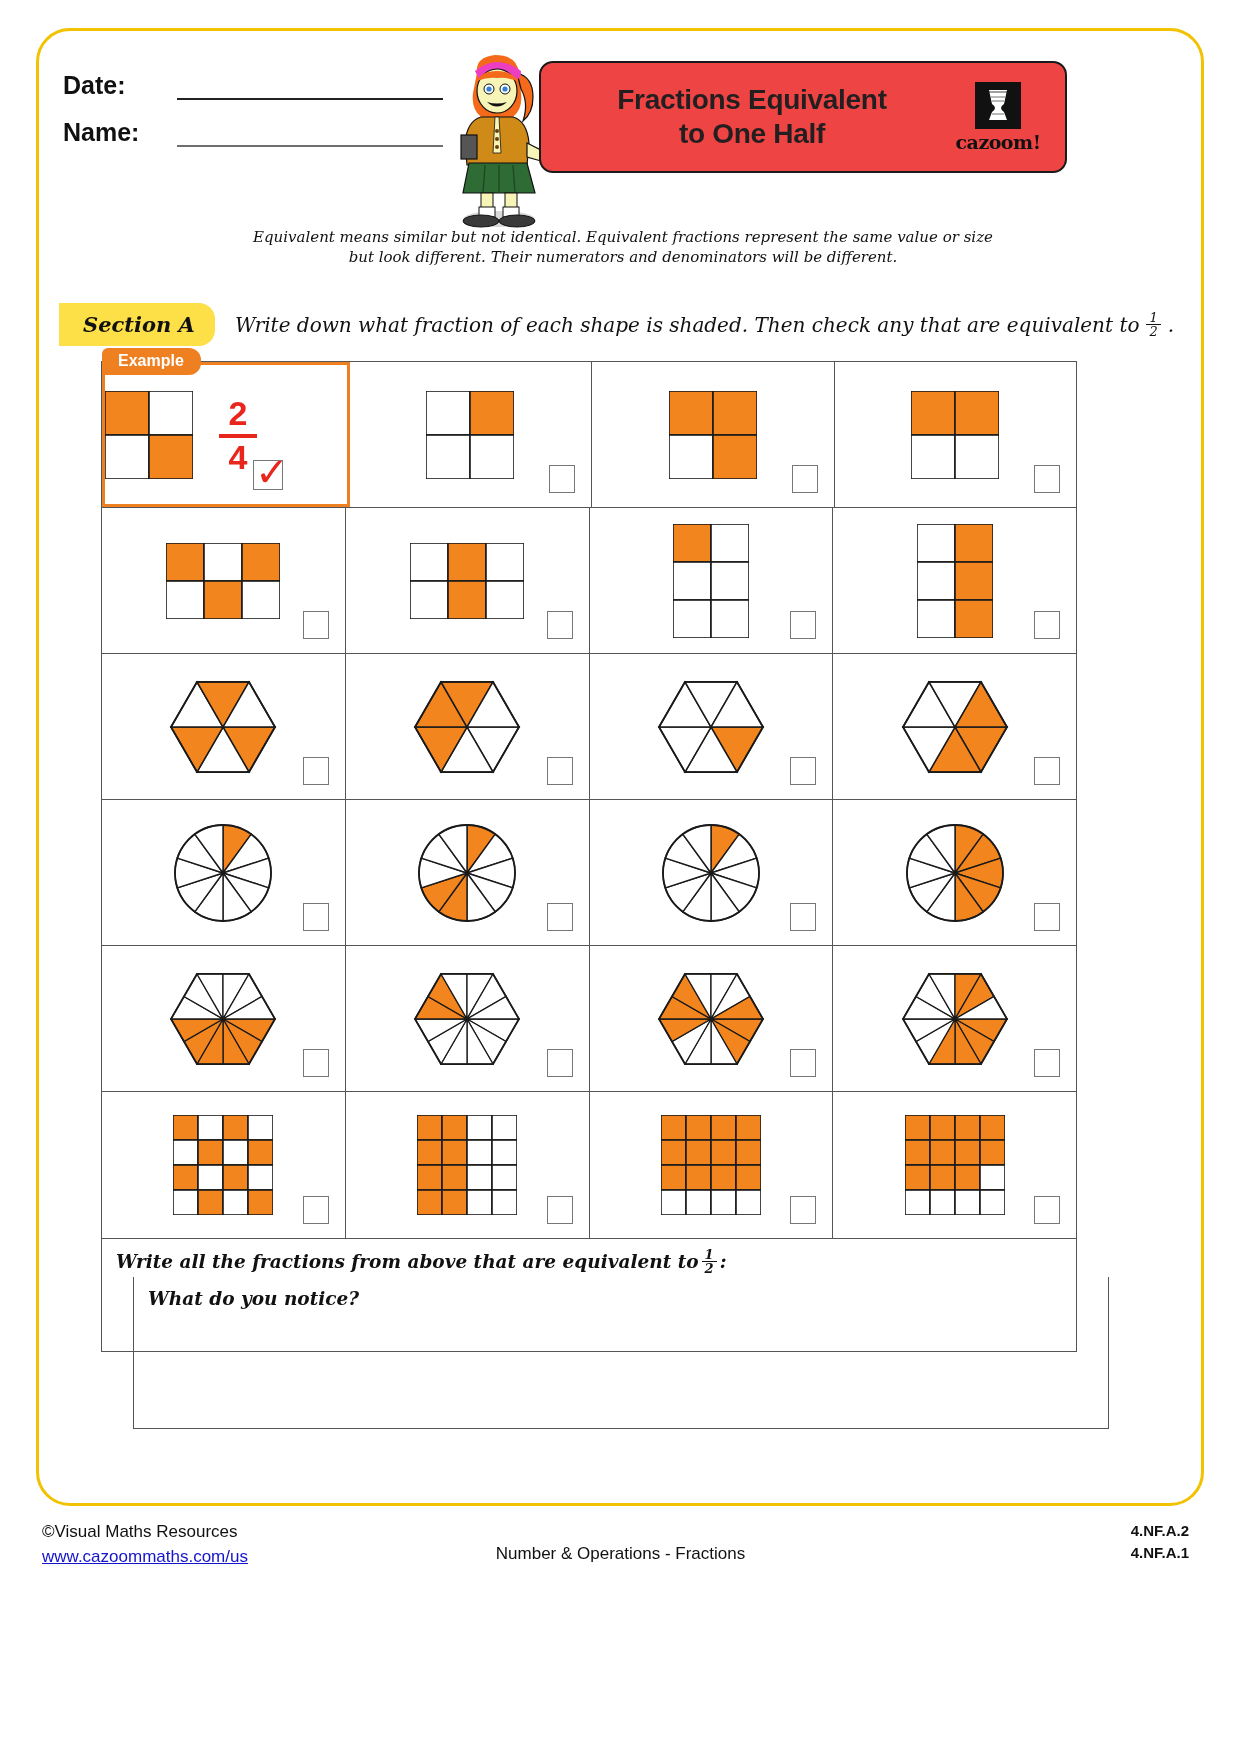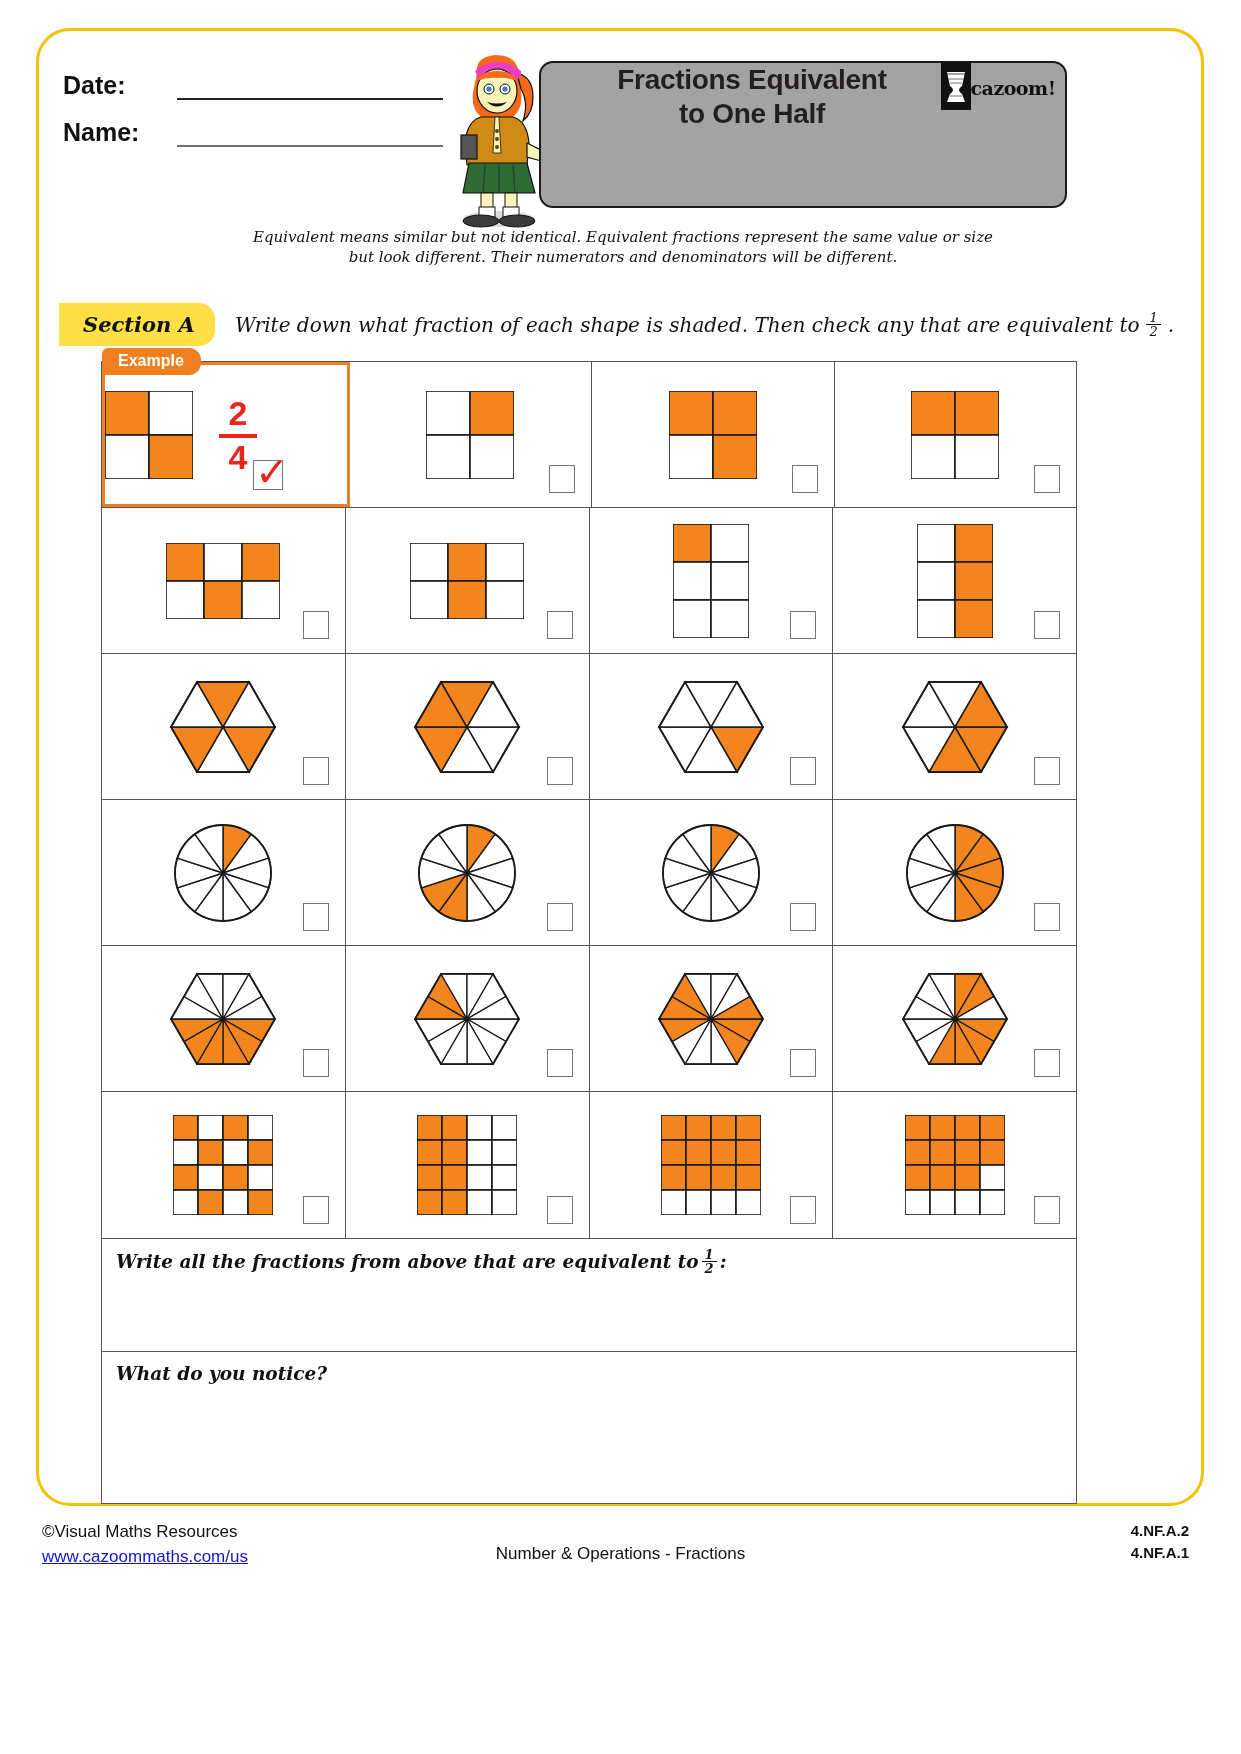--- a/index.html
+++ b/index.html
@@ -26,35 +26,35 @@
   .nd-label { font-size:25px; font-weight:bold; color:#111; width:108px; }
   .nd-line { flex:1; border-bottom:2px solid #6f6f6f; height:22px; margin-left:6px; }
   .nd-line.b2 { border-bottom:2px solid #222; }
 
   
   .mascot { position:absolute; left:398px; top:16px; width:120px; height:185px; }
 
   
   .title-box{
     position:absolute; left:500px; top:30px;
-    width:528px; height:147px;
-    background:#a3a3a3;
+    width:528px; height:112px;
+    background:#ef4444;
     border:2.5px solid #1a1a1a;
     border-radius:14px;
-    display:flex; align-items:flex-start;
+    display:flex; align-items:center;
   }
   .title-text{
     flex:1;
     text-align:center;
     font-size:28px; font-weight:bold; line-height:1.22;
     color:#231f20;
     letter-spacing:-0.3px;
     padding-left:18px;
   }
-  .logo{ width:120px; display:flex; flex-direction:row; align-items:center; justify-content:center; padding-right:14px;}
+  .logo{ width:120px; display:flex; flex-direction:column; align-items:center; justify-content:center; padding-right:14px;}
   .logo-mark{ width:46px; height:47px; background:#111; display:flex; align-items:center; justify-content:center;}
   .logo-word{ font-family:"DejaVu Serif", serif; font-weight:bold; font-size:19px; color:#111; margin-top:2px; letter-spacing:-0.5px;}
 
   
   .intro{
     position:absolute; left:52px; top:196px; width:1064px;
     text-align:center;
     font-family:"DejaVu Serif", serif;
     font-style:italic;
     font-size:15px;
@@ -133,21 +133,21 @@
     color:#e8261c; font-size:40px; font-weight:bold; line-height:1;
     font-family:"DejaVu Sans", sans-serif;
   }
   
   .ansbox{
     position:absolute; left:62px;
     width:976px;
     border:1.6px solid #555; border-top:none;
   }
   .ans-a{ top:1206px; height:115px; }
-  .ans-b{ top:1321px; height:152px; }
+  .ans-b{ top:1246px; height:152px;margin-left:32px; }
   .ans-label{
     font-family:"DejaVu Serif", serif;
     font-style:italic; font-weight:bold; font-size:18.5px; color:#111;
     padding:11px 0 0 14px;
     display:flex; align-items:center;
   }
   
   .footer{ position:absolute; left:0; top:1520px; width:1241px; height:70px; }
   .f-left{ position:absolute; left:42px; top:0; font-size:17px; color:#111; line-height:1.45; }
   .f-left a{ color:#1414cc; text-decoration:underline;margin-top:11px; }

